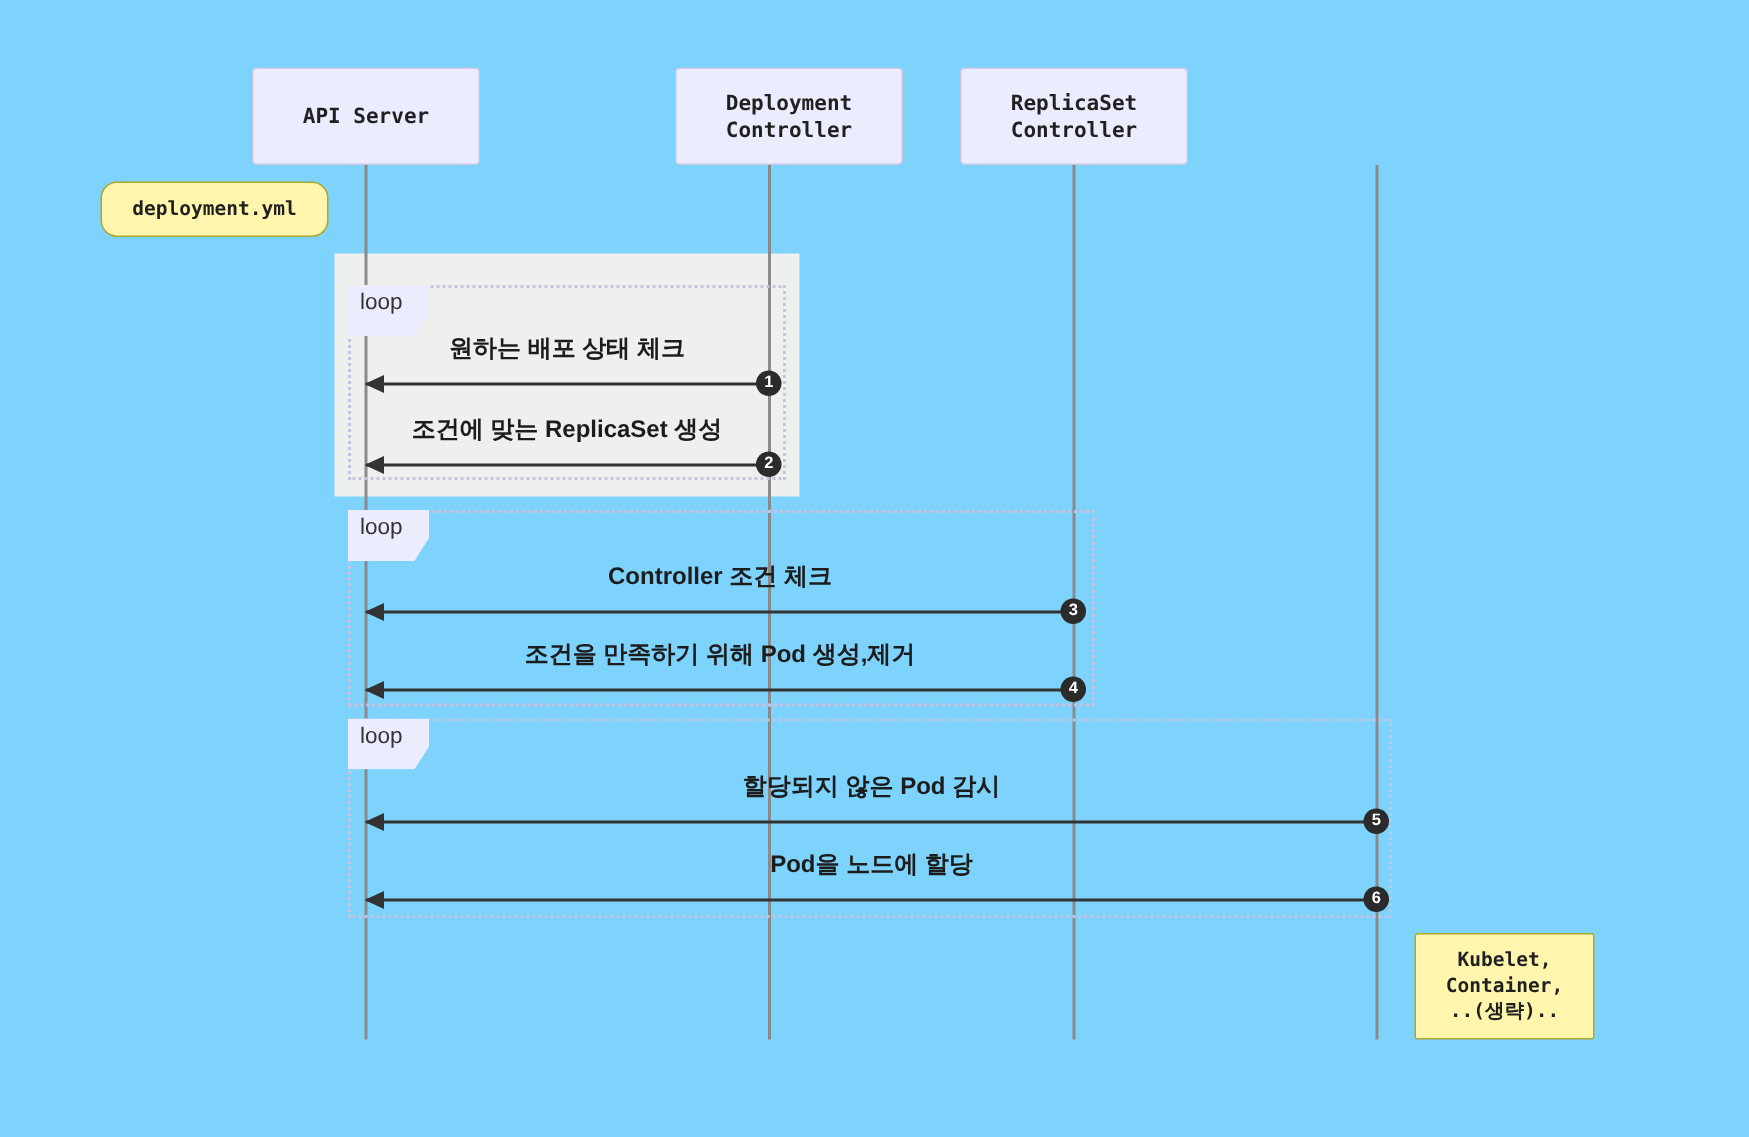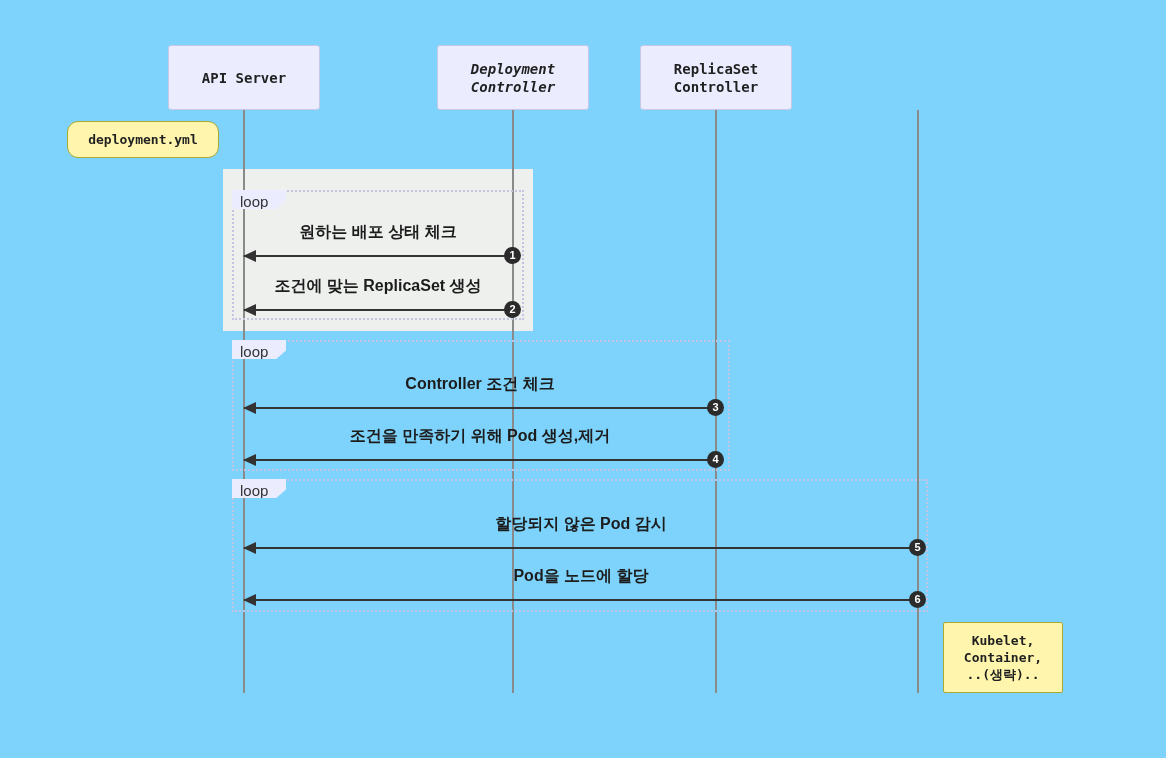--- a/index.html
+++ b/index.html
@@ -79,21 +79,21 @@
   .loop-frame {
     position: absolute;
     border: 2px dotted #c3c3e4;
     z-index: 3;
   }
   .loop-tab {
     position: absolute;
     left: -2px;
     top: -2px;
     width: 54px;
-    height: 19px;
+    height: 34px;
     background: #ECECFF;
     clip-path: polygon(0 0, 100% 0, 100% 55%, 82% 100%, 0 100%);
     font-size: 15px;
     color: #333333;
     line-height: 24px;
     padding-left: 8px;
     z-index: 4;
   }
 
   
@@ -141,21 +141,21 @@
 <div class="canvas">
 
   <div class="bg-rect"></div>
 
   <div class="lifeline" style="left:243px;"></div>
   <div class="lifeline" style="left:512px;"></div>
   <div class="lifeline" style="left:715px;"></div>
   <div class="lifeline" style="left:917px;"></div>
 
   <div class="actor" style="left:168px;">API Server</div>
-  <div class="actor" style="left:437px;font-style:italic;">Deployment
+  <div class="actor" style="left:450px;">Deployment
 Controller</div>
   <div class="actor" style="left:640px;">ReplicaSet
 Controller</div>
 
   <div class="note" style="left:67px; top:121px; width:152px; height:37px;border-radius:11px;">deployment.yml</div>
 
   <div class="loop-frame" style="left:232px; top:190px; width:292px; height:130px;">
     <div class="loop-tab">loop</div>
   </div>
 

